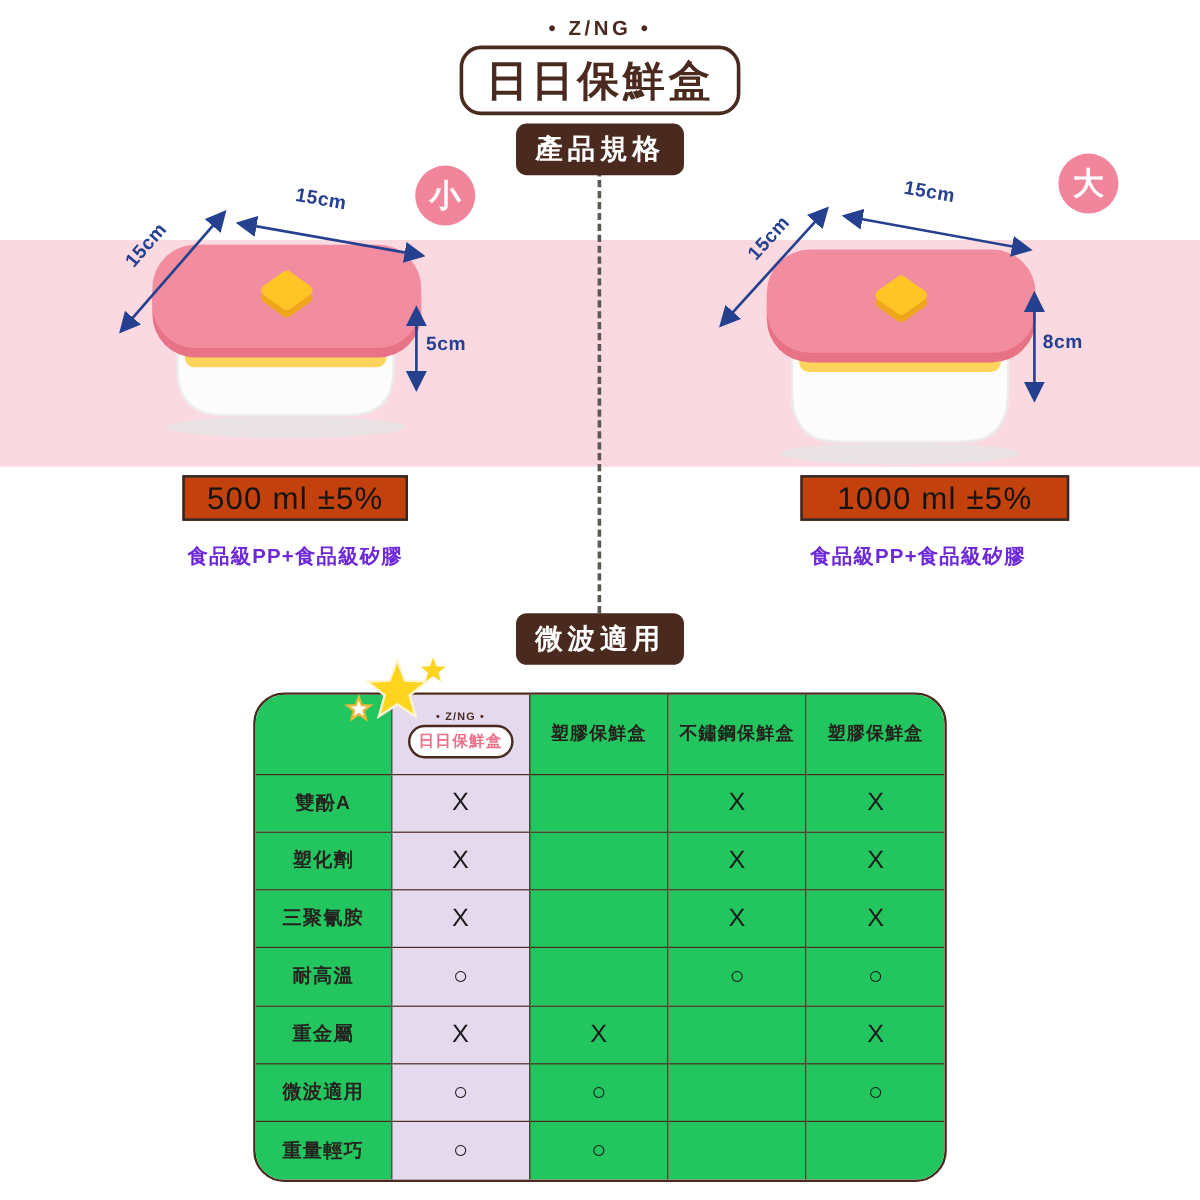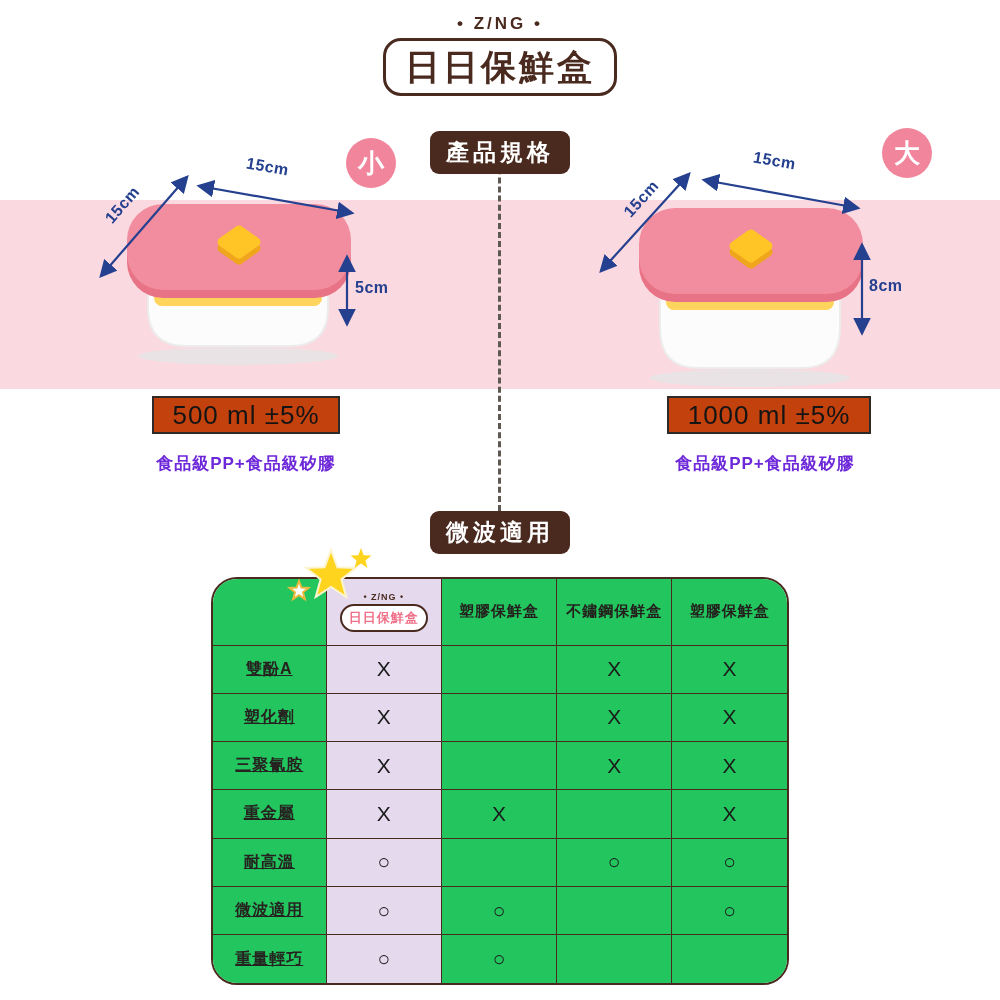--- a/index.html
+++ b/index.html
@@ -30,21 +30,21 @@
     width:234px;height:58px;border:3.5px solid var(--brown);border-radius:18px;
     display:flex;align-items:center;justify-content:center;background:#fff;z-index:4;
   }
   .title-box span{font-size:35px;font-weight:700;letter-spacing:3px;color:var(--brown);}
   .section-badge{
     position:absolute;left:50%;transform:translateX(-50%);
     background:var(--brown);color:#fff;border-radius:9px;
     font-size:23px;font-weight:700;letter-spacing:4px;
     padding:6px 16px;z-index:4;
   }
-  #spec-badge{top:103px;margin-top:28px;}
+  #spec-badge{top:103px;}
   #compare-badge{top:511px;}
   .dashed-line{
     position:absolute;left:498px;top:141px;height:370px;width:0;
     border-left:3px dashed #5d5850;z-index:1;
   }
   
   .pink-band{position:absolute;left:0;top:200px;width:1000px;height:189px;background:var(--pink-band);z-index:0;}
   .product-svg{position:absolute;z-index:1;}
   #product-small{left:120px;top:196px;width:245px;height:172px;}
   #product-large{left:632px;top:200px;width:245px;height:190px;}
@@ -65,21 +65,21 @@
     display:flex;align-items:center;justify-content:center;z-index:3;
   }
   #size-small{left:346px;top:138px;}
   #size-large{left:882px;top:128px;}
   .volume-box{
     position:absolute;top:396px;height:38px;border:2.5px solid #2e2a28;background:#c2410c;
     display:flex;align-items:center;justify-content:center;
     font-size:26px;color:#141414;letter-spacing:1px;z-index:2;
   }
   #volume-small{left:152px;width:188px;}
-  #volume-large{left:667px;width:204px;}
+  #volume-large{left:667px;width:224px;}
   .material{
     position:absolute;top:452px;width:230px;text-align:center;
     font-size:17px;font-weight:700;color:#6d28d9;letter-spacing:1px;z-index:2;
   }
   #material-small{left:131px;}
   #material-large{left:650px;}
   
   .stars-svg{position:absolute;left:283px;top:544px;width:95px;height:62px;z-index:6;}
   .table-wrap{
     position:absolute;left:211px;top:577px;width:578px;height:408px;
@@ -89,21 +89,21 @@
   col.c0{width:113px;}col.c1{width:115px;}col.c2{width:115px;}col.c3{width:115px;}col.c4{width:115px;}
   th,td{
     border-left:1.6px solid var(--brown);border-top:1.6px solid var(--brown);
     text-align:center;vertical-align:middle;background:#22c55e;
   }
   tr > *:first-child{border-left:none;}
   thead th{border-top:none;font-size:15px;font-weight:700;color:#241f1c;letter-spacing:1px;}
   thead tr{height:66px;}
   tbody tr{height:42px;}
   .brandcol{background:var(--lavender) !important;}
-  .rowlabel{font-size:16px;font-weight:600;color:#262220;letter-spacing:1px;text-decoration:underline;}
+  .rowlabel{font-size:16px;font-weight:600;color:#262220;letter-spacing:1px;}
   td.val{font-size:21px;color:#1b1b1b;}
   .mini-logo{display:flex;flex-direction:column;align-items:center;gap:2px;}
   .mini-brand{font-size:9px;font-weight:700;letter-spacing:1px;color:var(--brown);}
   .mini-badge{
     display:inline-block;border:2px solid var(--brown);border-radius:14px;background:#fff;
     padding:3px 7px;color:#ef7089;font-weight:700;font-size:13px;letter-spacing:1px;
   }
 </style>
 </head>
 <body>
@@ -215,32 +215,32 @@
         <td class="val">X</td>
       </tr>
       <tr>
         <th class="rowlabel">三聚氰胺</th>
         <td class="val brandcol">X</td>
         <td class="val"></td>
         <td class="val">X</td>
         <td class="val">X</td>
       </tr>
       <tr>
-        <th class="rowlabel">重金屬</th>
-        <td class="val brandcol">X</td>
-        <td class="val">X</td>
-        <td class="val"></td>
-        <td class="val">X</td>
-      </tr>
-      <tr>
         <th class="rowlabel">耐高溫</th>
         <td class="val brandcol">○</td>
         <td class="val"></td>
         <td class="val">○</td>
         <td class="val">○</td>
+      </tr>
+      <tr>
+        <th class="rowlabel">重金屬</th>
+        <td class="val brandcol">X</td>
+        <td class="val">X</td>
+        <td class="val"></td>
+        <td class="val">X</td>
       </tr>
       <tr>
         <th class="rowlabel">微波適用</th>
         <td class="val brandcol">○</td>
         <td class="val">○</td>
         <td class="val"></td>
         <td class="val">○</td>
       </tr>
       <tr>
         <th class="rowlabel">重量輕巧</th>

